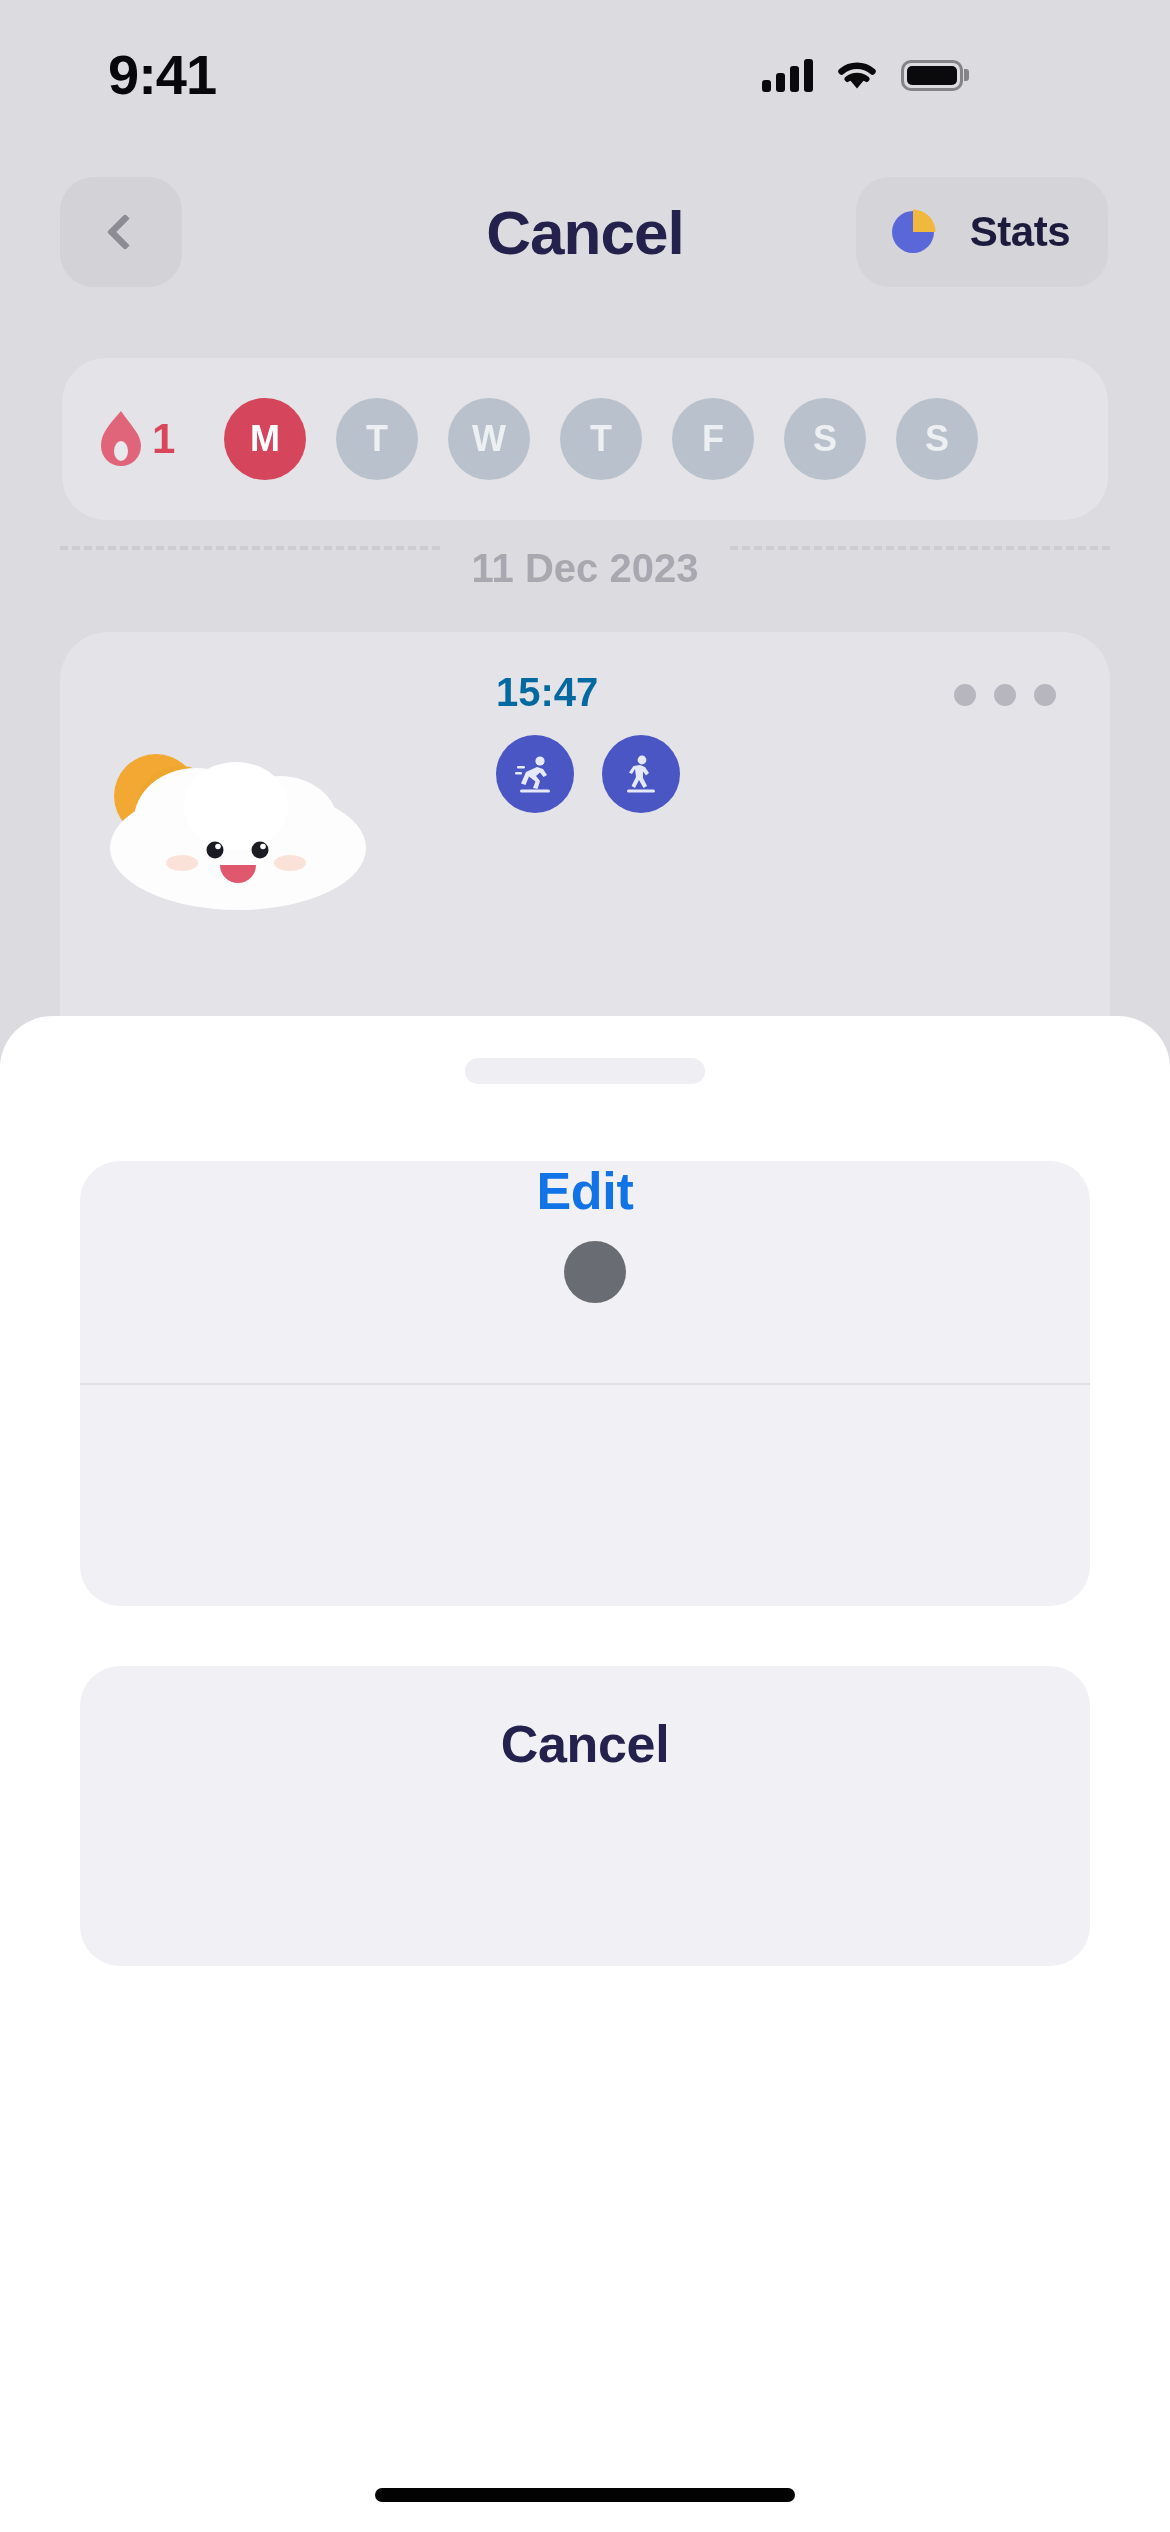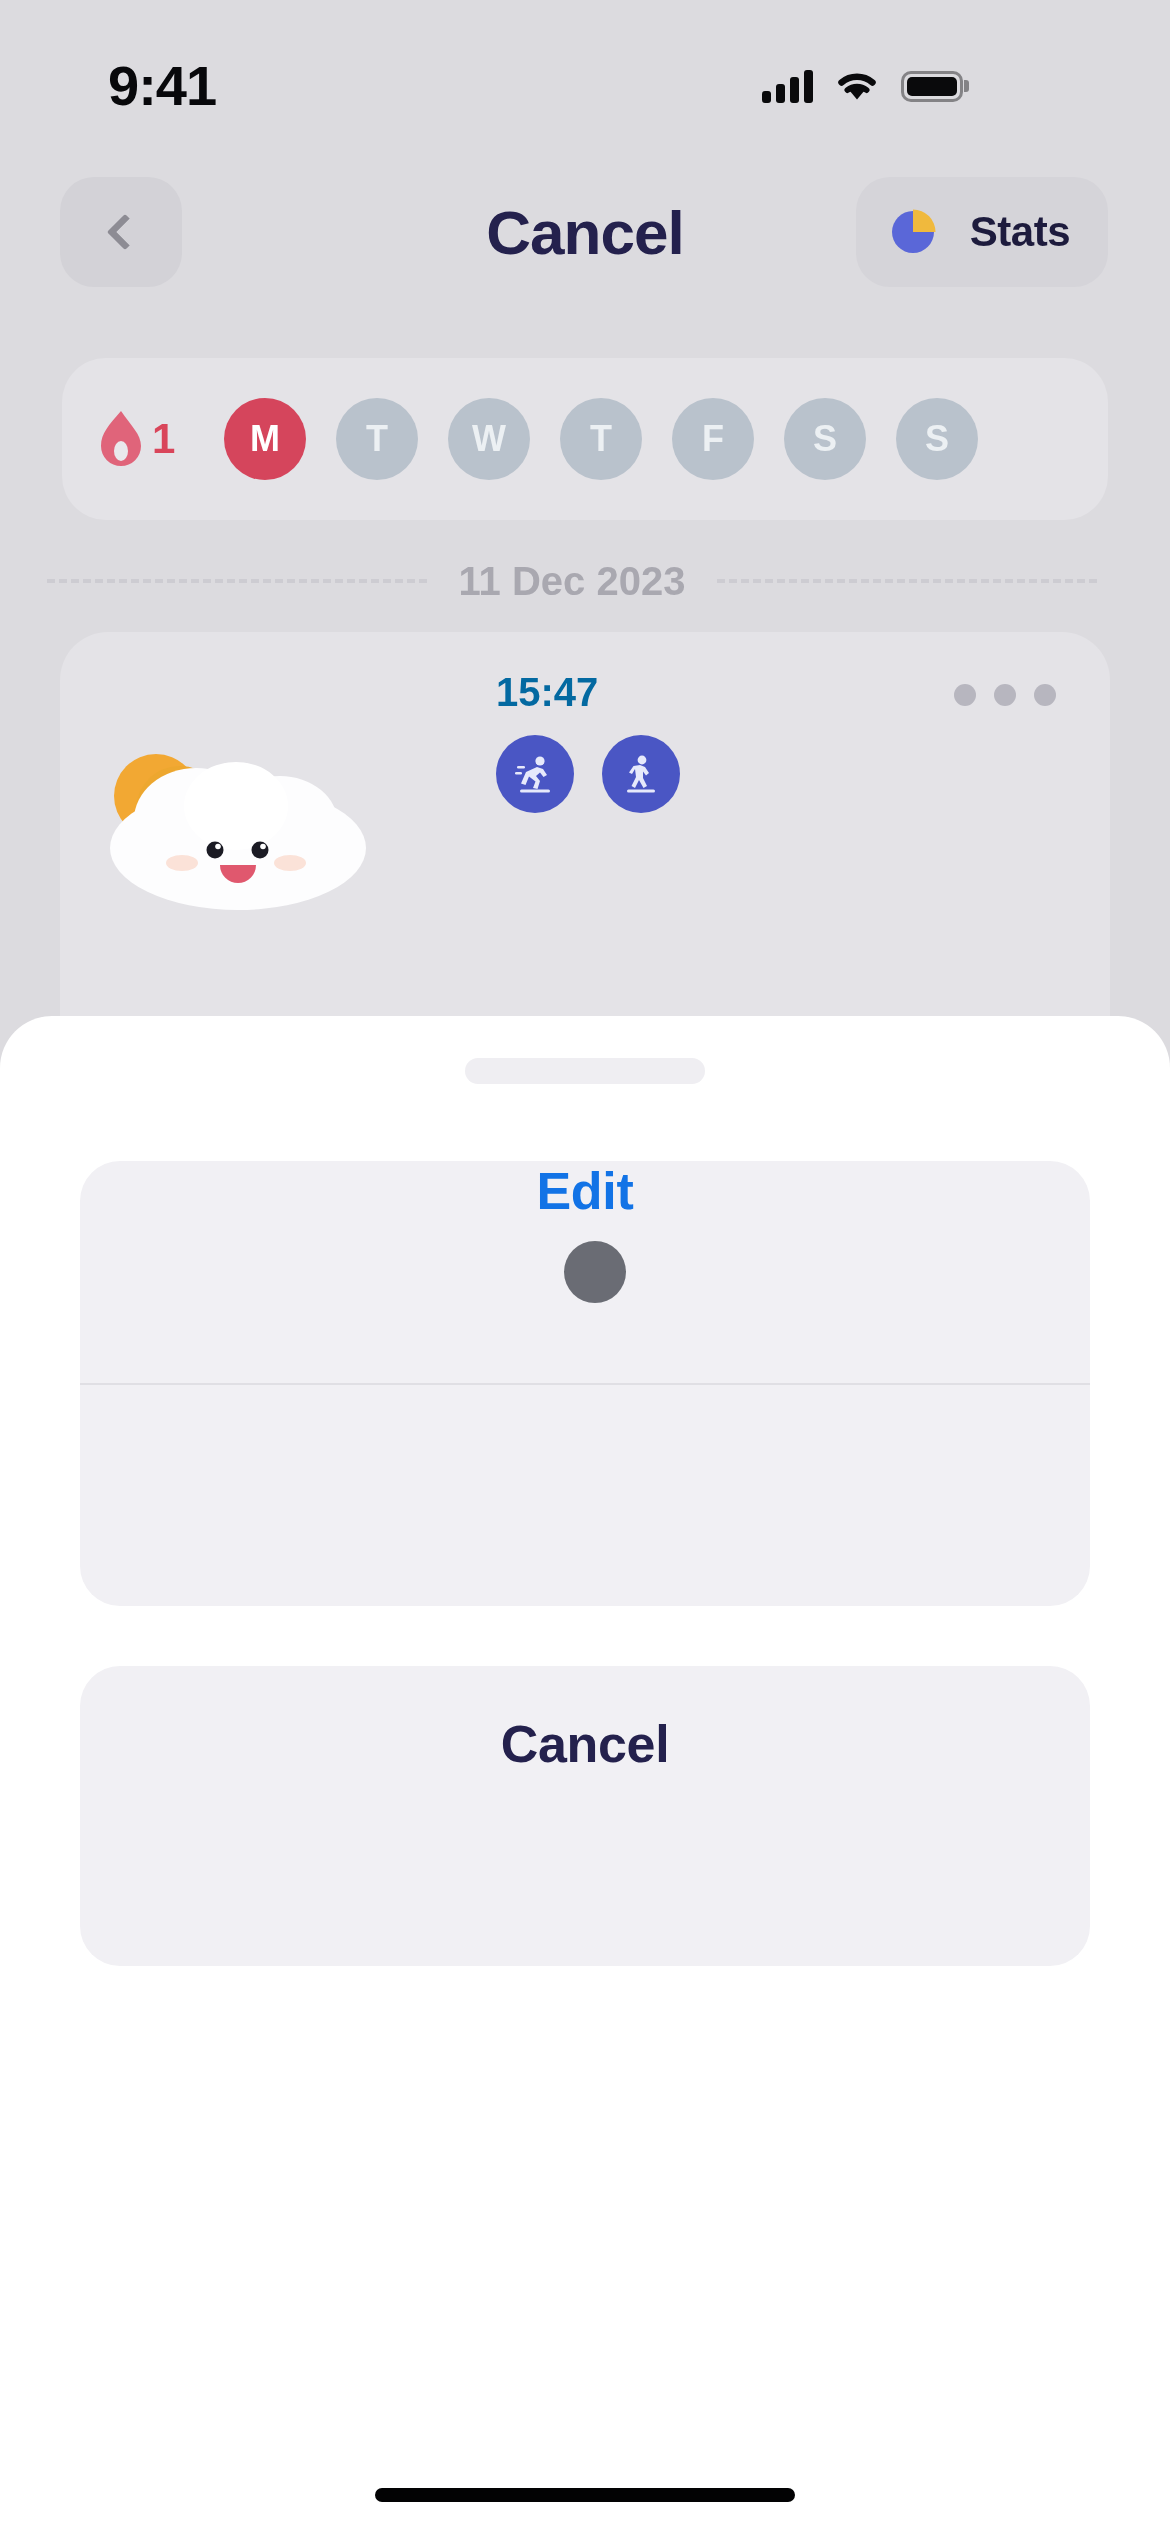--- a/index.html
+++ b/index.html
@@ -7,21 +7,21 @@
   body {
     font-family: "Liberation Sans", sans-serif;
     background:#dcdbdf;
     position:relative;
     overflow:hidden;
     -webkit-font-smoothing:antialiased;
   }
 
   
   .statusbar {
-    position:absolute; top:11px; left:0; width:1059px; height:140px;
+    position:absolute; top:0; left:0; width:1059px; height:140px;
     display:flex; align-items:center; justify-content:space-between;
     padding:0 96px 0 108px;
   }
   .sb-time {
     font-size:56px; font-weight:600; color:#08080b;
     letter-spacing:-1px; margin-top:8px;
   }
   .sb-right { display:flex; align-items:center; gap:22px; margin-top:10px; }
   .sig { display:flex; align-items:flex-end; gap:5px; height:34px; }
   .sig i { display:block; width:9px; background:#0a0a0c; border-radius:3px; }
@@ -81,22 +81,22 @@
   .day {
     width:82px; height:82px; border-radius:50%;
     background:#b9c2cc; color:#ecf0f3;
     display:flex; align-items:center; justify-content:center;
     font-size:36px; font-weight:700;
   }
   .day.active { background:#d5455c; color:#fff; }
 
   
   .date-row {
-    position:absolute; top:546px; left:47px; width:1050px; height:70px;
-    display:flex; align-items:center; gap:32px;
+    position:absolute; top:546px; left:60px; width:1050px; height:70px;
+    display:flex; align-items:flex-start; gap:32px;
   }
   .dash {
     flex:1; height:0; border-top:4px dashed #cdccd2;
   }
   .date-label { font-size:40px; font-weight:700; color:#a9a8b0; white-space:nowrap; }
 
   
   .entry-card {
     position:absolute; top:632px; left:60px; width:1050px; height:1040px;
     background:#e4e3e7; border-radius:48px; overflow:hidden;

